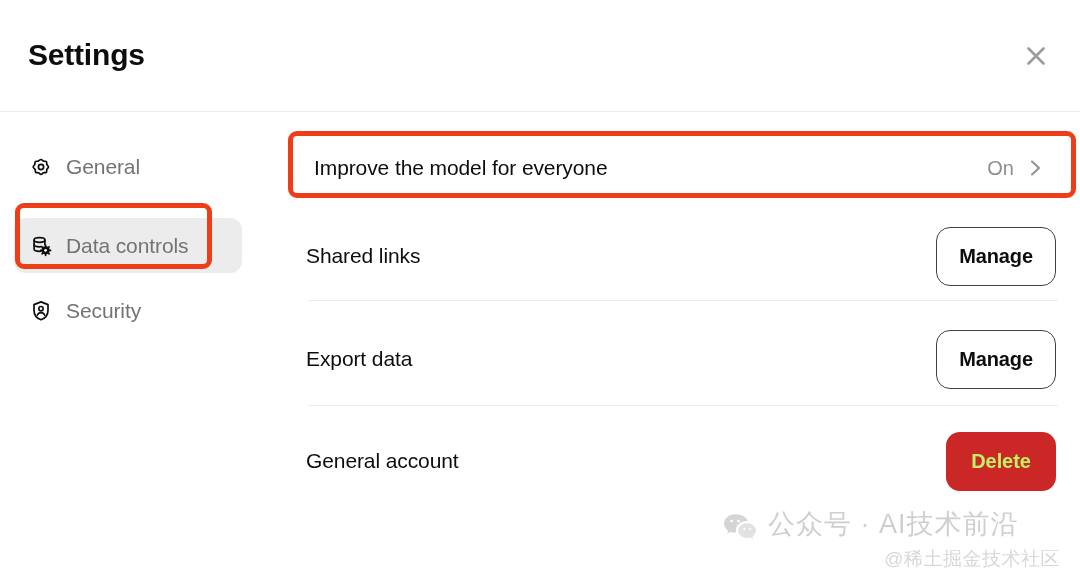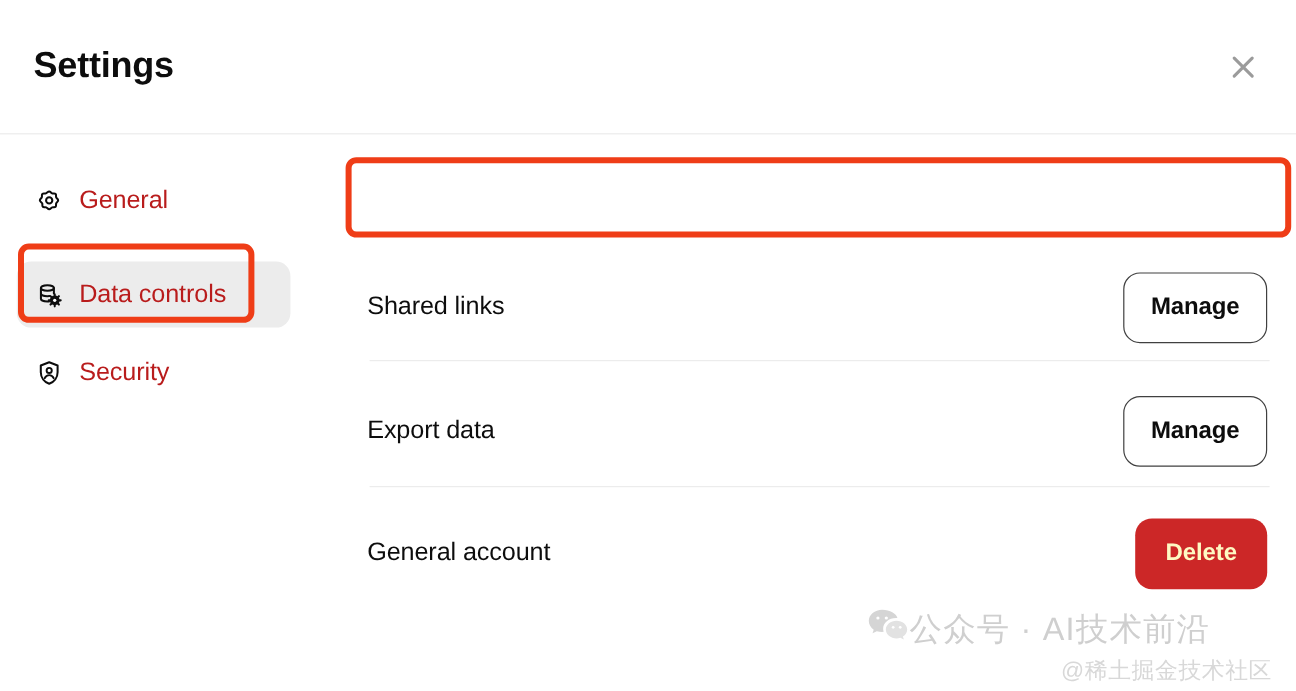--- a/index.html
+++ b/index.html
@@ -84,21 +84,21 @@
     height: 26px;
     flex: 0 0 26px;
     display: flex;
     align-items: center;
     justify-content: center;
     margin-right: 12px;
   }
   .nav-icon svg { display: block; }
   .nav-label {
     font-size: 21px;
-    color: #b91c1c;
+    color: #737373;
     line-height: 1;
     letter-spacing: -0.1px;
   }
 
   
   .main {
     position: absolute;
     left: 283px;
     top: 113px;
     width: 797px;
@@ -169,21 +169,21 @@
   .btn-secondary {
     background: #ffffff;
     color: #0d0d0d;
     border: 1px solid #404040;
     height: 59px;
     padding: 0 22px;
     min-width: 110px;
   }
   .btn-danger {
     background: #cc2727;
-    color: #fef9c3;
+    color: #bef264;
     border: none;
     height: 59px;
     padding: 10px 24px;
     min-width: 110px;
   }
 
   
   .annotation {
     position: absolute;
     border: 5px solid #ef3d17;
@@ -212,21 +212,22 @@
     width: 340px;
     height: 66px;
     pointer-events: none;
     user-select: none;
   }
   .wm-main {
     position: absolute;
     left: 0;
     top: 0;
     display: flex;
-    align-items: flex-start;
+    align-items: flex-end;
+    gap: 10px;
   }
   .wm-icon svg { display: block; }
   .wm-text {
     font-size: 27px;
     color: #cfcfcf;
     letter-spacing: 1px;
     white-space: nowrap;
   }
   .wm-sub {
     position: absolute;
@@ -290,20 +291,31 @@
           <path d="M8.3 16.2c.7-1.7 2.1-2.6 3.7-2.6s3 .9 3.7 2.6" stroke="#0d0d0d" stroke-width="1.6" stroke-linecap="round"></path>
         </svg>
       </span>
       <span class="nav-label">Security</span>
     </div>
 
   </div>
 
   <div class="main">
 
+    <div class="row" id="row-improve">
+      <span class="row-label">Improve the model for everyone</span>
+      <span class="row-value-wrap">
+        <span class="row-value">On</span>
+        <span class="chev">
+          <svg width="22" height="22" viewBox="0 0 22 22" fill="none">
+            <path d="M8 4.5 L15 11 L8 17.5" stroke="#8f8f8f" stroke-width="1.9" stroke-linecap="round" stroke-linejoin="round"></path>
+          </svg>
+        </span>
+      </span>
+    </div>
 
     <div class="row" id="row-shared">
       <span class="row-label">Shared links</span>
       <button class="btn btn-secondary">Manage</button>
     </div>
 
     <div class="divider" id="divider-1"></div>
 
     <div class="row" id="row-export">
       <span class="row-label">Export data</span>

